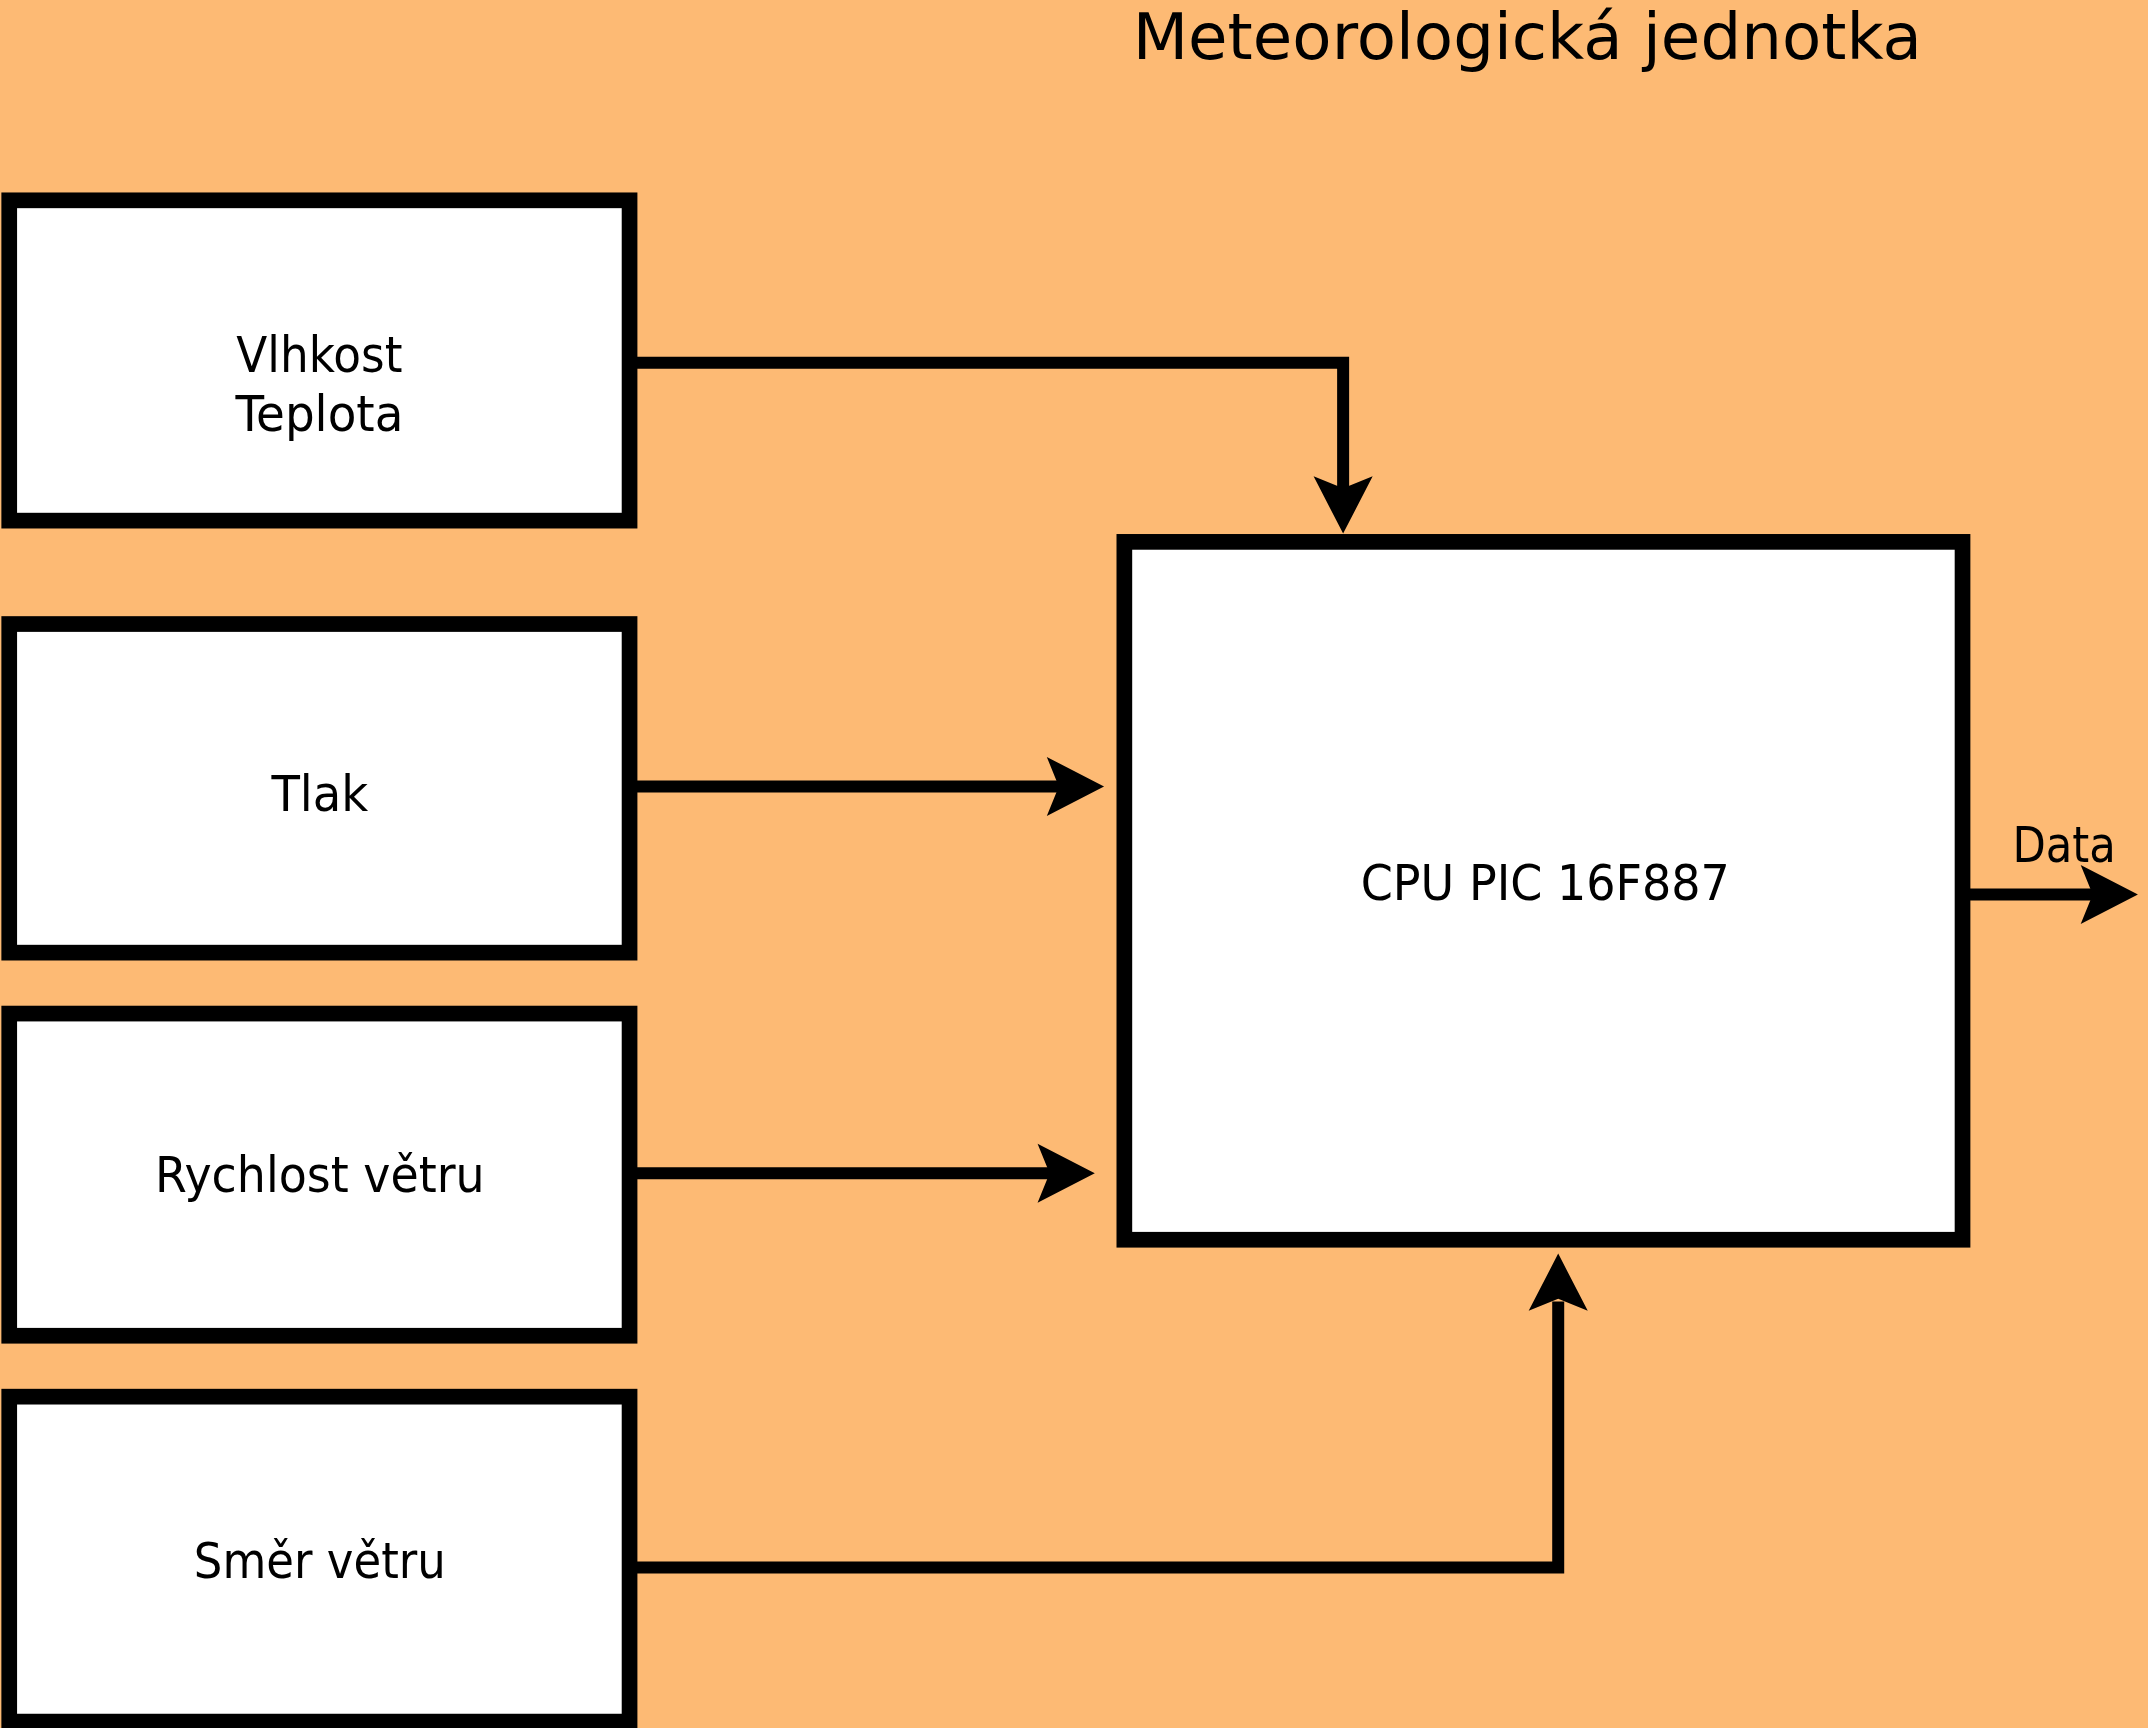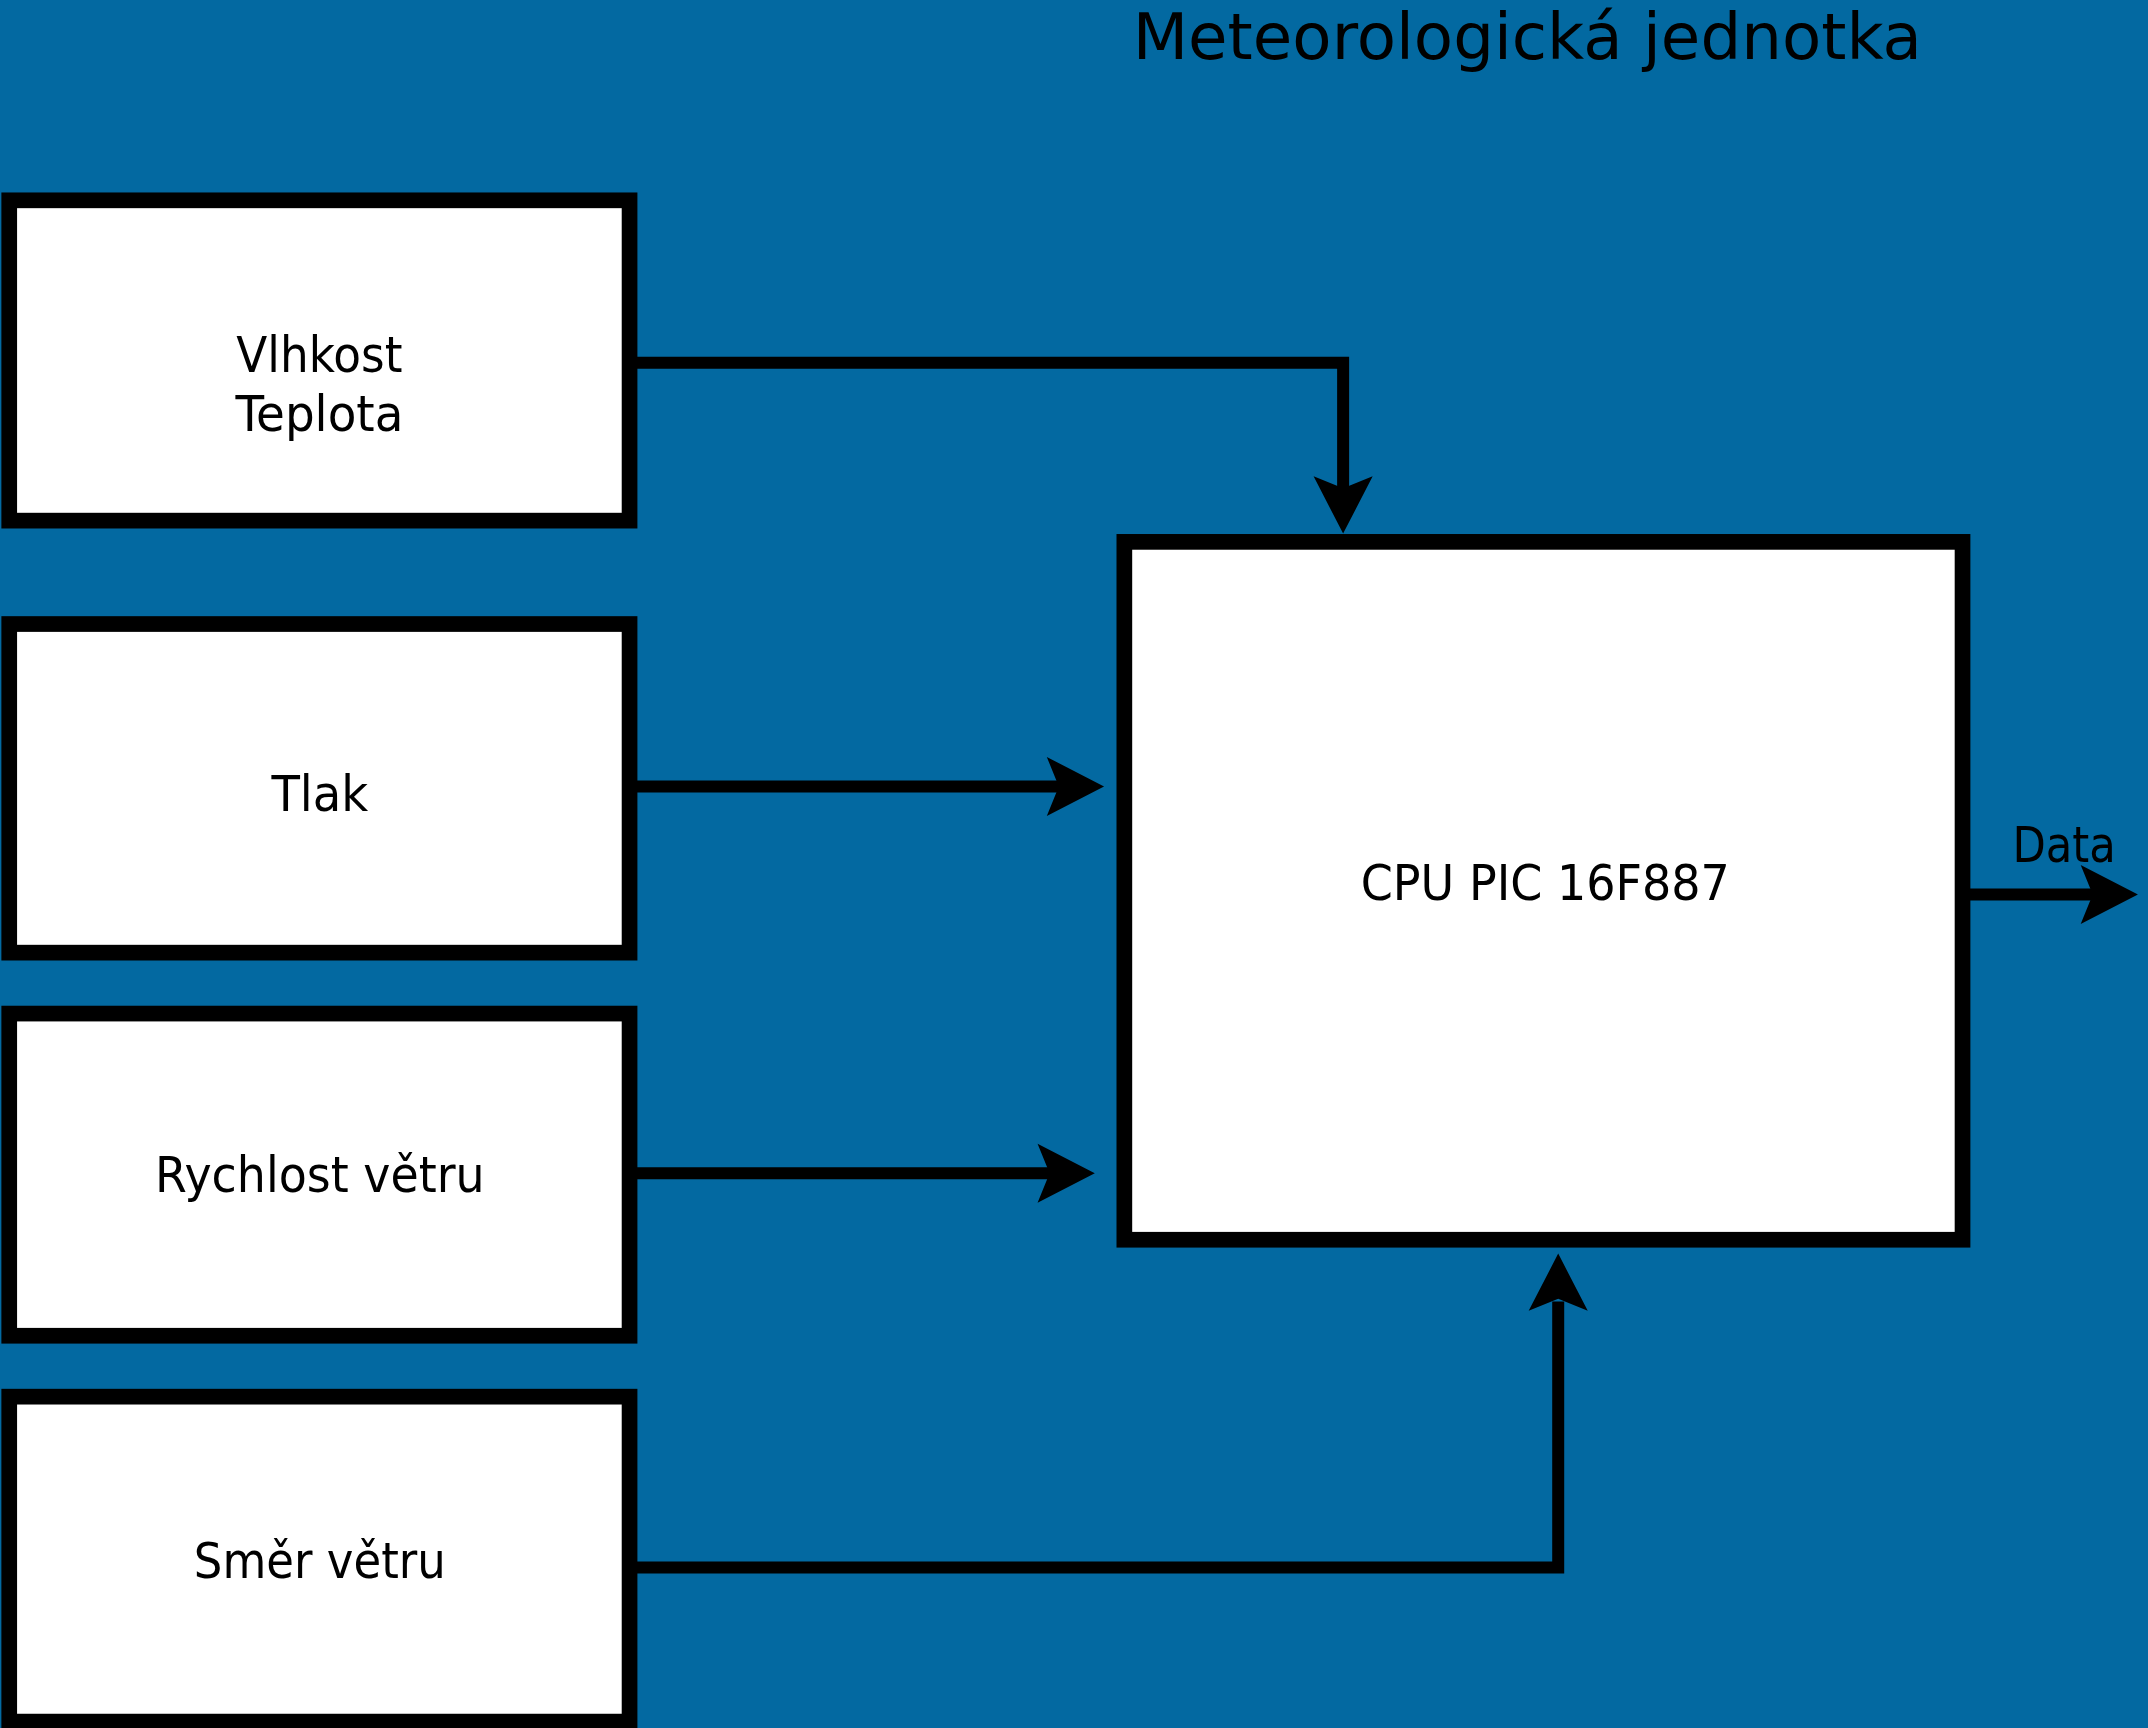--- a/index.html
+++ b/index.html
@@ -4,21 +4,21 @@
 <style>
   html, body {
     margin: 0;
     padding: 0;
     background: #ffffff;
   }
   .canvas {
     position: relative;
     width: 2149px;
     height: 1729px;
-    background: #0369a1;
+    background: #fdba74;
     overflow: hidden;
   }
   svg { display: block; }
   text {
     font-family: "DejaVu Sans", "Liberation Sans", sans-serif;
     fill: #000000;
   }
   .box {
     fill: #ffffff;
     stroke: #000000;

